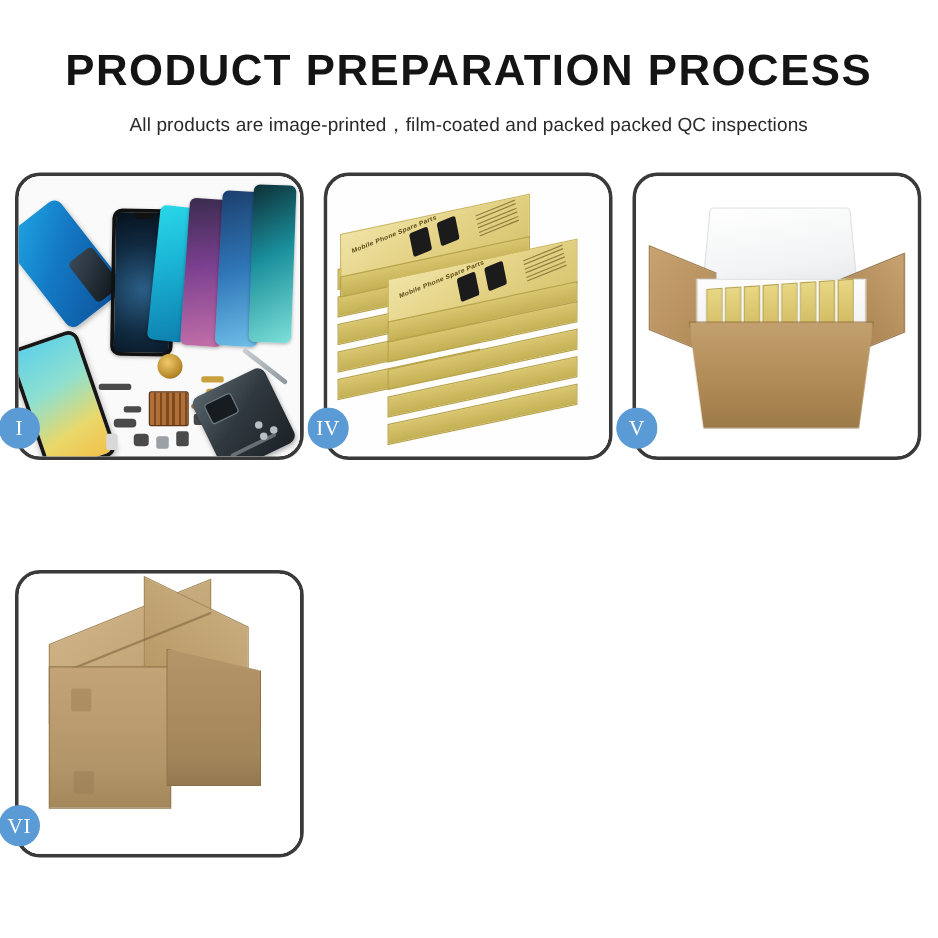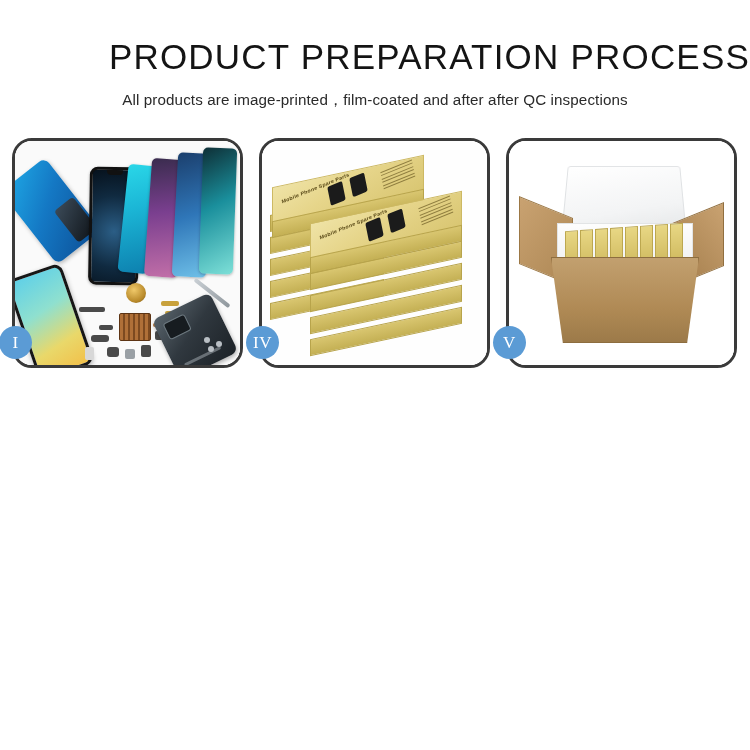--- a/index.html
+++ b/index.html
@@ -18,27 +18,26 @@
 
   
   .header {
     width: 750px;
     padding-top: 38px;
     text-align: center;
   }
   .title {
     font-family: "Liberation Sans", sans-serif;
     font-size: 35px;
-    font-weight: 400;
+    font-weight: 700;
     letter-spacing: 1.2px;
     color: #141414;
     line-height: 1.1;
     margin: 0;
     white-space: nowrap;
-    text-align: right;
   }
   .subtitle {
     font-family: "Liberation Sans", sans-serif;
     font-size: 15.2px;
     font-weight: 400;
     color: #2a2a2a;
     margin: 13px 0 0 0;
     white-space: nowrap;
     letter-spacing: 0.1px;
   }
@@ -347,21 +346,21 @@
     position:absolute; left:26px; top:56px; width:128px; height:2px;
     background: rgba(120,96,60,.55); transform: skewY(-22deg);
   }
   .tape-mark{ position:absolute; background: rgba(150,122,80,.45); border-radius:1px; }
 </style>
 </head>
 <body>
 
 <div class="header">
   <h1 class="title">PRODUCT PREPARATION PROCESS</h1>
-  <p class="subtitle">All products are image-printed，film-coated and after after QC inspections</p>
+  <p class="subtitle">All products are image-printed，film-coated and packed packed QC inspections</p>
 </div>
 
 <div class="grid">
 
   <div class="panel">
     <div class="panel-inner">
       <div class="scene-parts">
         <div class="glass-blue"></div>
         <div class="ph ph-dark"></div>
         <div class="ph ph-a"></div>
@@ -467,14 +466,28 @@
             <i></i>
             <i></i>
             <i></i>
         </div>
         <div class="carton-body"></div>
       </div>
     </div>
     <div class="badge">V</div>
   </div>
 
+  <div class="panel">
+    <div class="panel-inner">
+      <div class="scene-sealed">
+        <div class="sb-top"></div>
+        <div class="sb-top2"></div>
+        <div class="seam"></div>
+        <div class="sb-front"></div>
+        <div class="sb-side"></div>
+        <div class="tape-mark" style="left:42px;top:92px;width:16px;height:18px"></div>
+        <div class="tape-mark" style="left:44px;top:158px;width:16px;height:18px"></div>
+      </div>
+    </div>
+    <div class="badge">VI</div>
+  </div>
 
 </div>
 
 </body></html>

